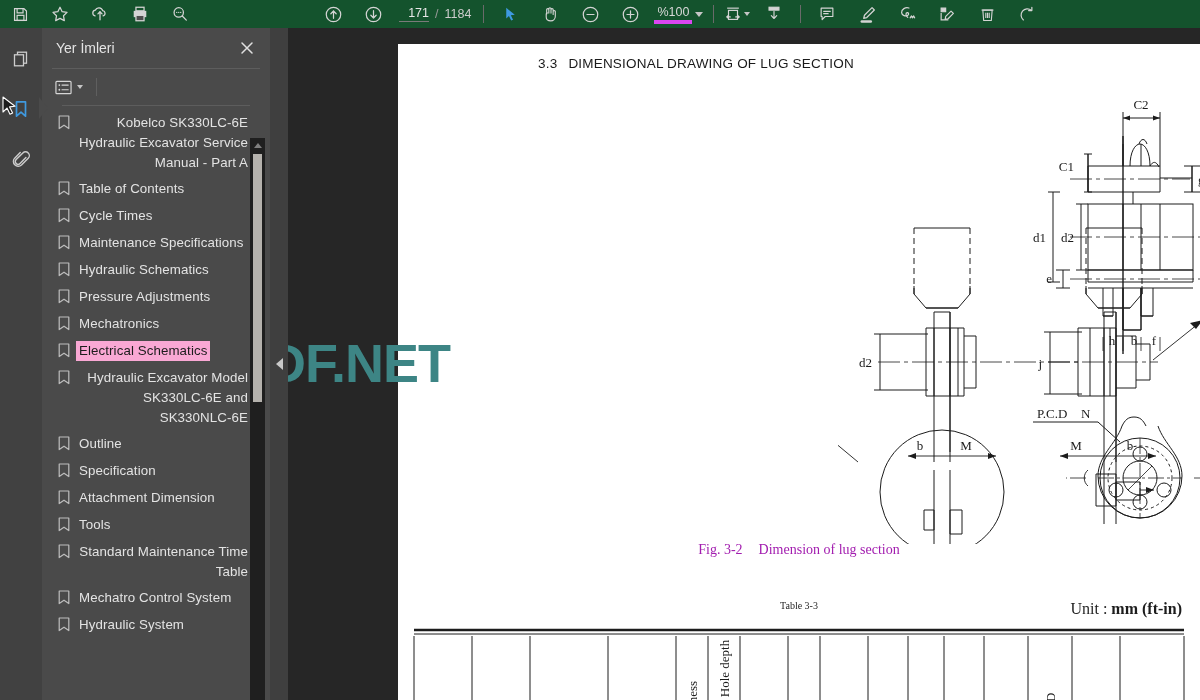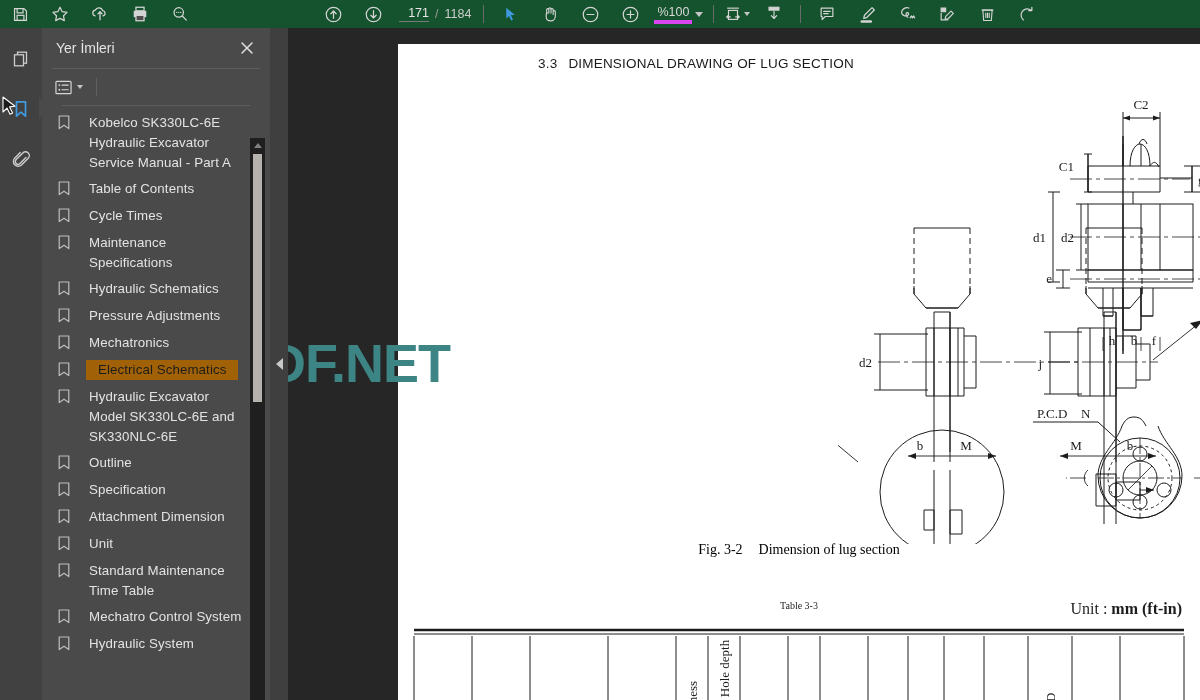--- a/index.html
+++ b/index.html
@@ -114,31 +114,32 @@
   }
   .bm-scroll {
     position: absolute; top: 78px; left: 0;
     width: 228px; height: 594px;
     overflow: hidden;
   }
   .bm-list { padding: 4px 0 0 0; }
   .bm-item {
     display: flex; align-items: flex-start;
     padding: 3px 22px 3px 16px;
-    gap: 19px;
+    gap: 9px;
+    text-align: right;
   }
   .bm-icon { flex: 0 0 auto; color: #bdbdbd; padding-top: 2px; }
   .bm-label {
     color: #e3e3e3; font-size: 13.3px; line-height: 20px;
     letter-spacing: .1px;
   }
   .bm-item.selected .bm-label {
-    background: #a16207; color: #1c1c1c;
+    background: #f9a8d4; color: #1c1c1c;
     outline: 1px dotted #4a4a4a; outline-offset: 0px;
-    padding: 0 12px; margin-left: -3px;
+    padding: 0 3px; margin-left: -3px;
   }
   
   .bm-sb {
     position: absolute; top: 110px; right: 5px;
     width: 15px; height: 572px;
     background: #1f1f1f;
   }
   .bm-sb-up, .bm-sb-dn {
     position: absolute; left: 0; width: 15px; height: 14px;
     display: flex; align-items: center; justify-content: center;
@@ -187,21 +188,21 @@
     position: absolute; top: 12px; left: 140px;
     font-family: "Liberation Sans", sans-serif;
     font-size: 13.5px; color: #1a1a1a; letter-spacing: .2px;
     white-space: nowrap;
   }
   .doc-title .sec { margin-right: 11px; }
   .fig-caption {
     position: absolute; top: 498px; left: 0; width: 802px;
     text-align: center;
     font-family: "Liberation Serif", serif;
-    font-size: 14px; color: #000000;
+    font-size: 14px; color: #a21caf;
   }
   .fig-caption .fc-no { margin-right: 16px; }
   .tbl-caption {
     position: absolute; top: 556px; left: 0; width: 802px;
     text-align: center;
     font-family: "Liberation Serif", serif;
     font-size: 10px; color: #1d1d1d;
   }
   .tbl-unit {
     position: absolute; top: 556px; right: 18px;
@@ -508,21 +509,21 @@
           <div class="bm-item">
             <span class="bm-icon"><svg width="12" height="15" viewBox="0 0 12 15" fill="none" stroke="currentColor" stroke-width="1.2">
                 <path d="M1.2 1h9.6v12.6L6 10.2l-4.8 3.4z" stroke-linejoin="round"></path>
               </svg></span>
             <span class="bm-label">Attachment Dimension</span>
           </div>
           <div class="bm-item">
             <span class="bm-icon"><svg width="12" height="15" viewBox="0 0 12 15" fill="none" stroke="currentColor" stroke-width="1.2">
                 <path d="M1.2 1h9.6v12.6L6 10.2l-4.8 3.4z" stroke-linejoin="round"></path>
               </svg></span>
-            <span class="bm-label">Unit</span>
+            <span class="bm-label">Tools</span>
           </div>
           <div class="bm-item">
             <span class="bm-icon"><svg width="12" height="15" viewBox="0 0 12 15" fill="none" stroke="currentColor" stroke-width="1.2">
                 <path d="M1.2 1h9.6v12.6L6 10.2l-4.8 3.4z" stroke-linejoin="round"></path>
               </svg></span>
             <span class="bm-label">Standard Maintenance Time Table</span>
           </div>
           <div class="bm-item">
             <span class="bm-icon"><svg width="12" height="15" viewBox="0 0 12 15" fill="none" stroke="currentColor" stroke-width="1.2">
                 <path d="M1.2 1h9.6v12.6L6 10.2l-4.8 3.4z" stroke-linejoin="round"></path>

